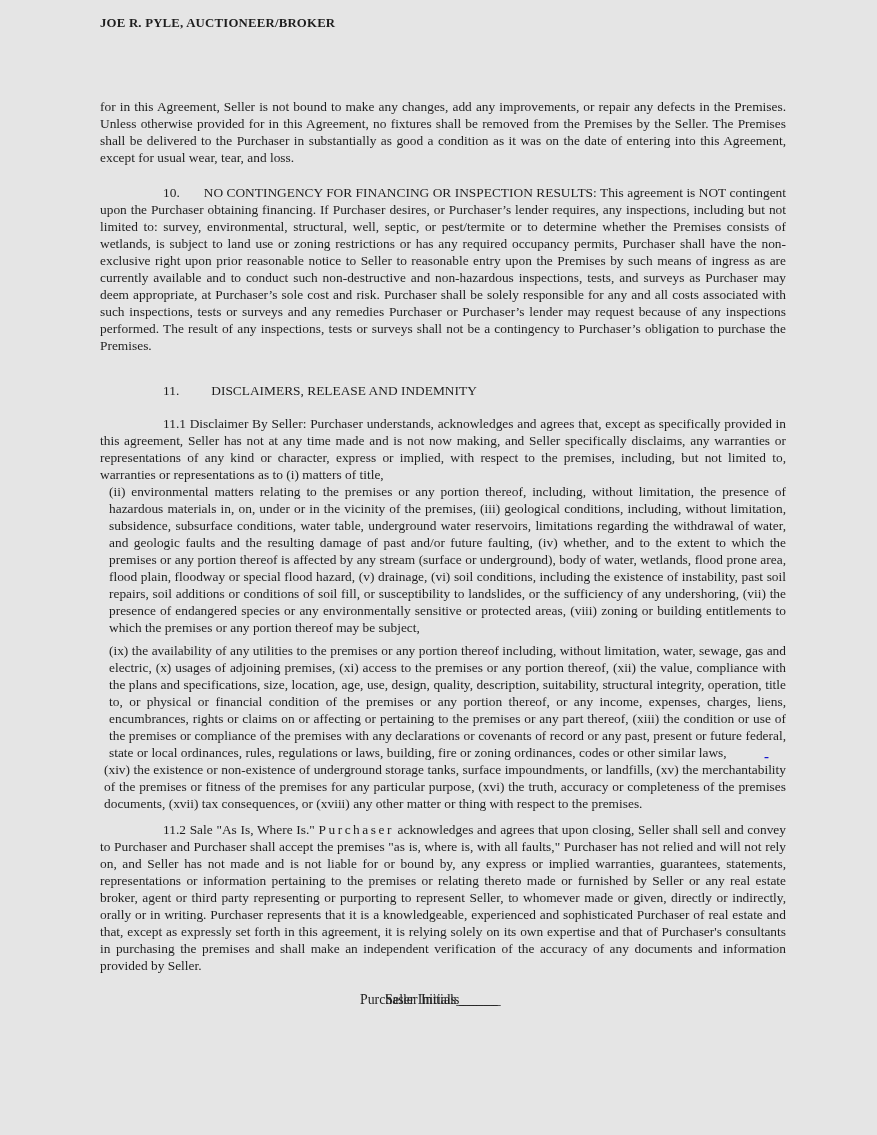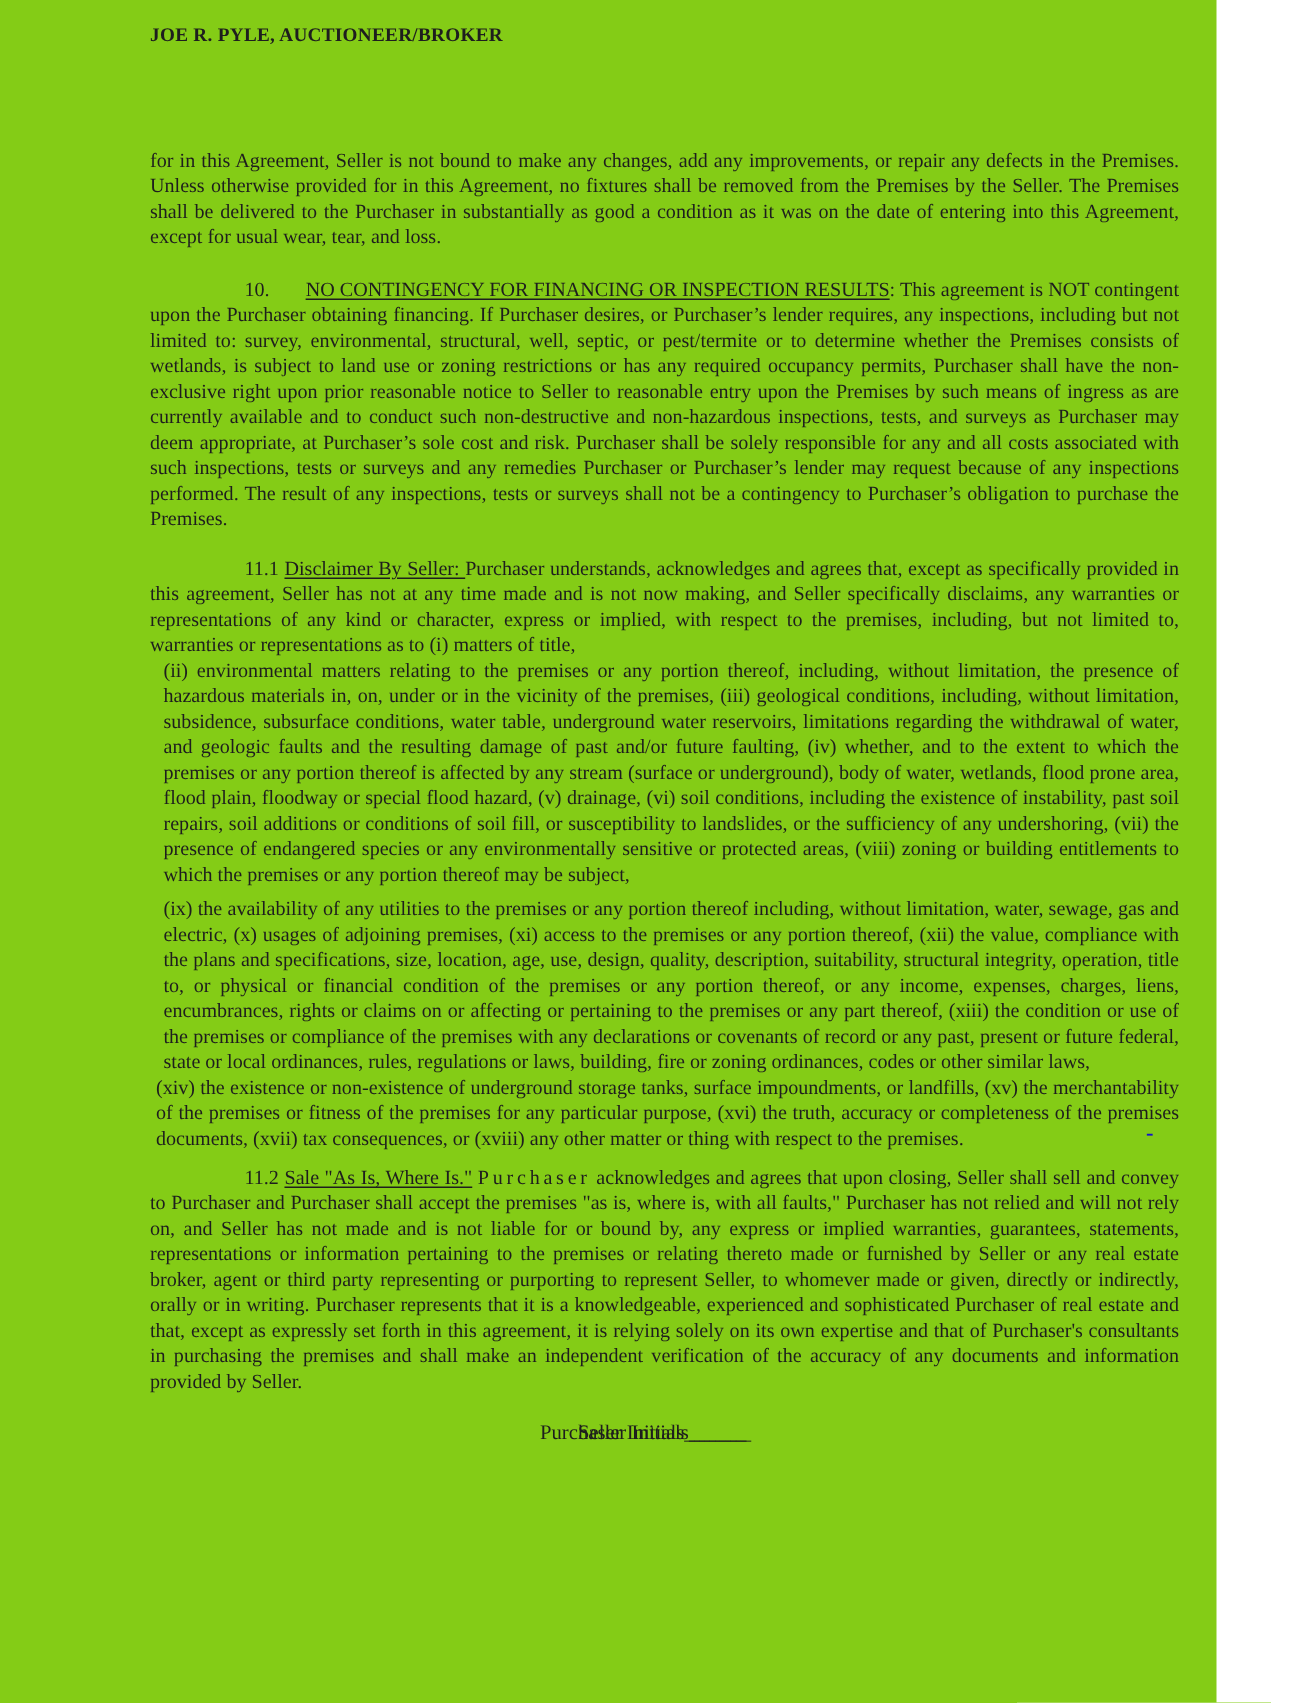--- a/index.html
+++ b/index.html
@@ -3,34 +3,34 @@
 <meta charset="utf-8">
 <style>
   html, body { margin: 0; padding: 0; }
   body {
     width: 877px; height: 1135px;
     background: #ffffff;
     font-family: "Liberation Serif", "DejaVu Serif", serif;
     color: #1e1e1e;
     overflow: hidden;
   }
-  .page { position: absolute; left: 0; top: 0; width: 811px; height: 1135px; background: #84cc16; }
+  .page { position: absolute; left: 0; top: 0; width: 877px; height: 1135px; background: #e5e5e5; }
   .doc-header {
     position: absolute; left: 100px; top: 16px;
     font-weight: bold; font-size: 12.8px; letter-spacing: 0.2px;
     white-space: nowrap;
   }
   .content {
     position: absolute; left: 100px; top: 98px; width: 686px;
     font-size: 13.4px; line-height: 17px;
     text-align: justify;
   }
   .para { text-align: justify; }
   .para.left { text-align: left; }
-  .u { text-decoration: underline; text-underline-offset: 2px; }
+  .u { text-underline-offset: 2px; }
   .tab { display: inline-block; height: 1px; }
   .initials-row {
     position: relative;
     font-size: 13.8px; font-weight: normal;
     text-align: center; margin-top: 17px;
     height: 20px;
   }
   .purchaser-initials { position: absolute; left: 260px; top: 0; }
   .margin-mark {
     position: absolute; left: 764px; top: 748px;
@@ -42,20 +42,21 @@
 <body>
 
 <div class="page">
 
   <div class="doc-header">JOE R. PYLE, AUCTIONEER/BROKER</div>
 
   <div class="content">
 
   <div class="para"><span>for in this Agreement, Seller is not bound to make any changes, add any improvements, or repair any defects in the Premises. Unless otherwise provided for in this Agreement, no fixtures shall be removed from the Premises by the Seller.  The Premises shall be delivered to the Purchaser in substantially as good a condition as it was on the date of entering into this Agreement, except for usual wear, tear, and loss.</span></div>
       <div class="para" style="margin-top: 18px; text-indent: 63px;"><span>10.</span><span class="tab" style="width: 24px;"></span><span class="u">NO CONTINGENCY FOR FINANCING OR INSPECTION RESULTS</span><span>: This agreement is NOT contingent upon the Purchaser obtaining financing. If Purchaser desires, or Purchaser’s lender requires, any inspections, including but not limited to: survey, environmental, structural, well, septic, or pest/termite or to determine whether the Premises consists of wetlands, is subject to land use or zoning restrictions or has any required occupancy permits, Purchaser shall have the non-exclusive right upon prior reasonable notice to Seller to reasonable entry upon the Premises by such means of ingress as are currently available and to conduct such non-destructive and non-hazardous inspections, tests, and surveys as Purchaser may deem appropriate, at Purchaser’s sole cost and risk. Purchaser shall be solely responsible for any and all costs associated with such inspections, tests or surveys and any remedies Purchaser or Purchaser’s lender may request because of any inspections performed. The result of any inspections, tests or surveys shall not be a contingency to Purchaser’s obligation to purchase the Premises.</span></div>
+      <div class="para left" style="margin-top: 28px; text-indent: 63px;"><span>11.</span><span class="tab" style="width: 32px;"></span><span class="u">DISCLAIMERS, RELEASE AND INDEMNITY</span></div>
       <div class="para" style="margin-top: 16px; text-indent: 63px;"><span>11.1 </span><span class="u">Disclaimer By Seller: </span><span> Purchaser understands, acknowledges and agrees that, except as specifically provided in this agreement, Seller has not at any time made and is not now making, and Seller specifically disclaims, any warranties or representations of any kind or character, express or implied, with respect to the premises, including, but not limited to, warranties or representations as to (i) matters of title,</span></div>
       <div class="para" style="padding-left: 9px;"><span>(ii) environmental matters relating to the premises or any portion thereof, including, without limitation, the presence of hazardous materials in, on, under or in the vicinity of the premises, (iii) geological conditions, including, without limitation, subsidence, subsurface conditions, water table, underground water reservoirs, limitations regarding the withdrawal of water, and geologic faults and the resulting damage of past and/or future faulting, (iv) whether, and to the extent to which the premises or any portion thereof is affected by any stream (surface or underground), body of water, wetlands, flood prone area, flood plain, floodway or special flood hazard, (v) drainage, (vi) soil conditions, including the existence of instability, past soil repairs, soil additions or conditions of soil fill, or susceptibility to landslides, or the sufficiency of any undershoring, (vii) the presence of endangered species or any environmentally sensitive or protected areas, (viii) zoning or building entitlements to which the premises or any portion thereof may be subject,</span></div>
       <div class="para" style="margin-top: 6px; padding-left: 9px;"><span>(ix) the availability of any utilities to the premises or any portion thereof including, without limitation, water, sewage, gas and electric, (x) usages of adjoining premises,  (xi) access to the premises or any portion thereof, (xii) the value, compliance with the plans and specifications, size, location, age, use, design, quality, description, suitability, structural integrity, operation, title to, or physical or financial condition of the premises or any portion thereof, or any income, expenses, charges, liens, encumbrances, rights or claims on or affecting or pertaining to the premises or any part thereof, (xiii) the condition or use of the premises or compliance of the premises with any declarations or covenants of record or any past, present or future federal, state or local ordinances, rules, regulations or laws, building, fire or zoning ordinances, codes or other similar laws,</span></div>
       <div class="para" style="padding-left: 4px;"><span>(xiv) the existence or non-existence of underground storage tanks, surface impoundments, or landfills, (xv) the merchantability of the premises or fitness of the premises for any particular purpose, (xvi) the truth, accuracy or completeness of the premises documents, (xvii) tax consequences, or (xviii) any other matter or thing with respect to the premises.</span></div>
       <div class="para" style="margin-top: 9px; text-indent: 63px;"><span>11.2 </span><span class="u">Sale "As Is, Where Is."</span><span> </span><span style="letter-spacing: 2.5px;">Purchaser</span><span> acknowledges and agrees that upon closing, Seller shall sell and convey to Purchaser and Purchaser shall accept the premises "as is, where is, with all faults," Purchaser has not relied and will not rely on, and Seller has not made and is not liable for or bound by, any express or implied warranties, guarantees, statements, representations or information pertaining to the premises or relating thereto made or furnished by Seller or any real estate broker, agent or third party representing or purporting to represent Seller, to whomever made or given, directly or indirectly, orally or in writing. Purchaser represents that it is a knowledgeable, experienced and sophisticated Purchaser of real estate and that, except as expressly set forth in this agreement, it is relying solely on its own expertise and that of Purchaser's consultants in purchasing the premises and shall make an independent verification of the accuracy of any documents and information provided by Seller.</span></div>
       <div class="initials-row"><span>Seller Initials</span><span>______</span><span class="purchaser-initials"><span>Purchaser Initials</span><span>______</span></span></div>
     </div>
 
   <span class="margin-mark">-</span>
 

